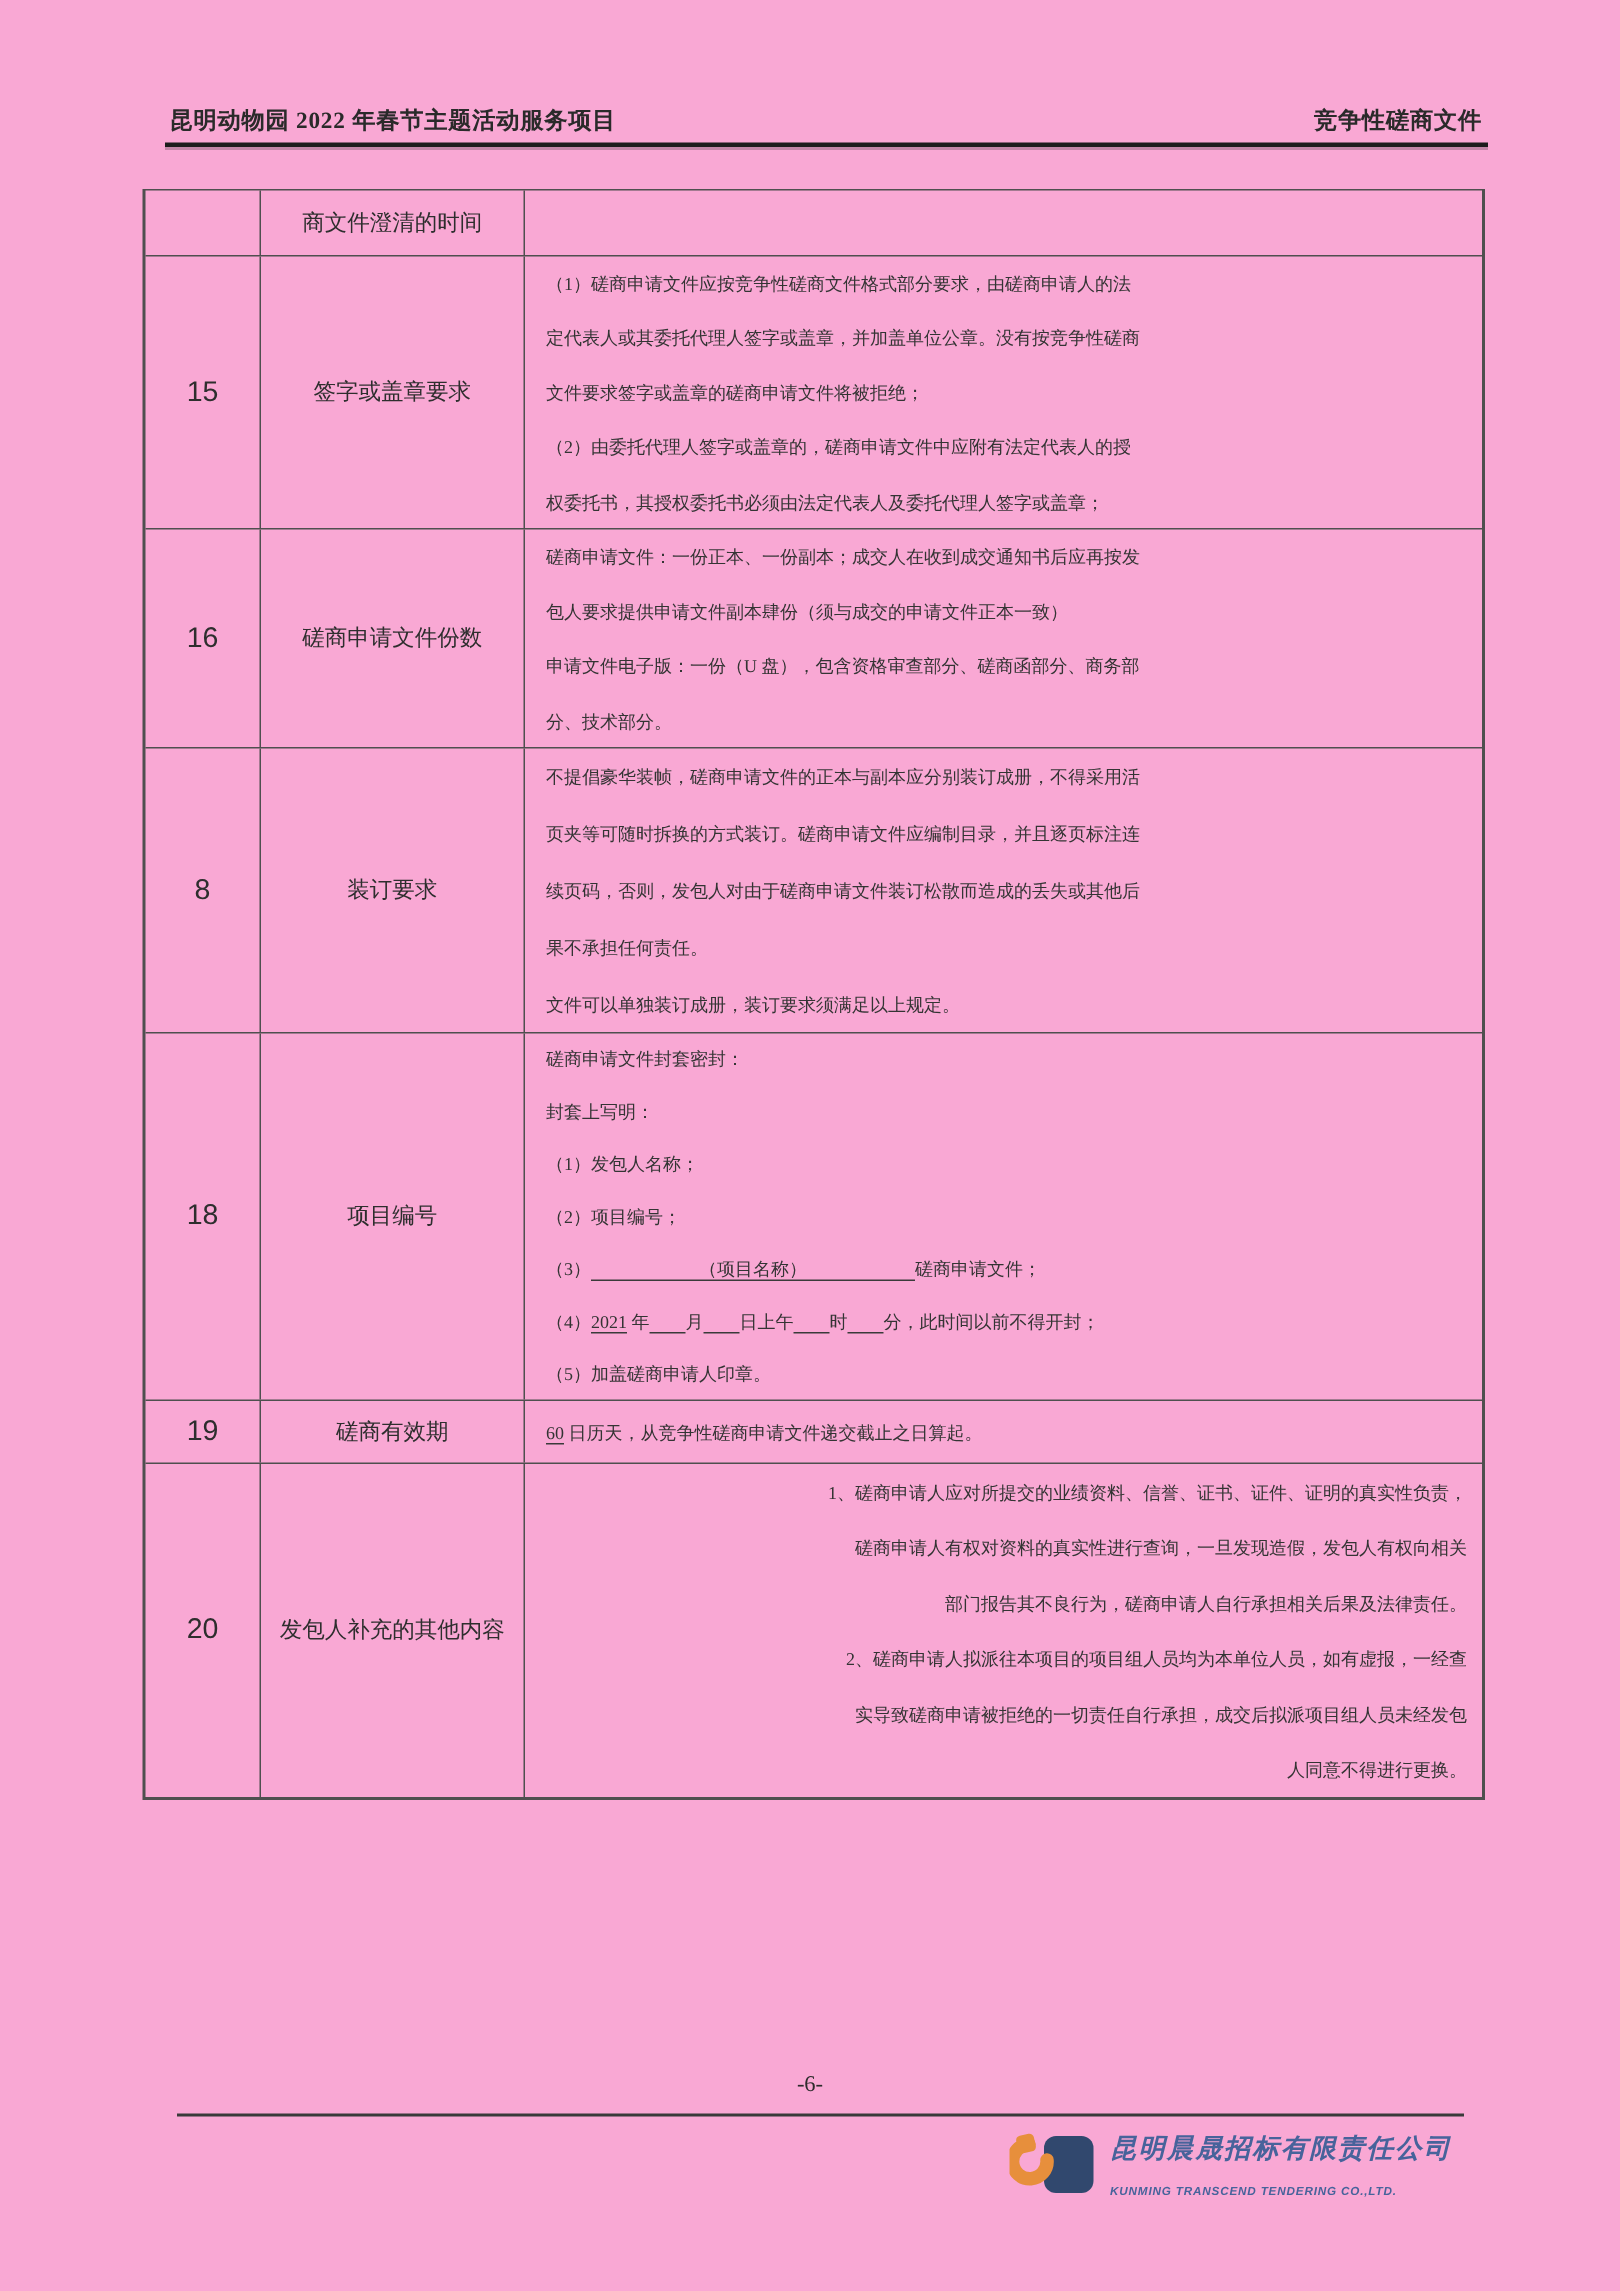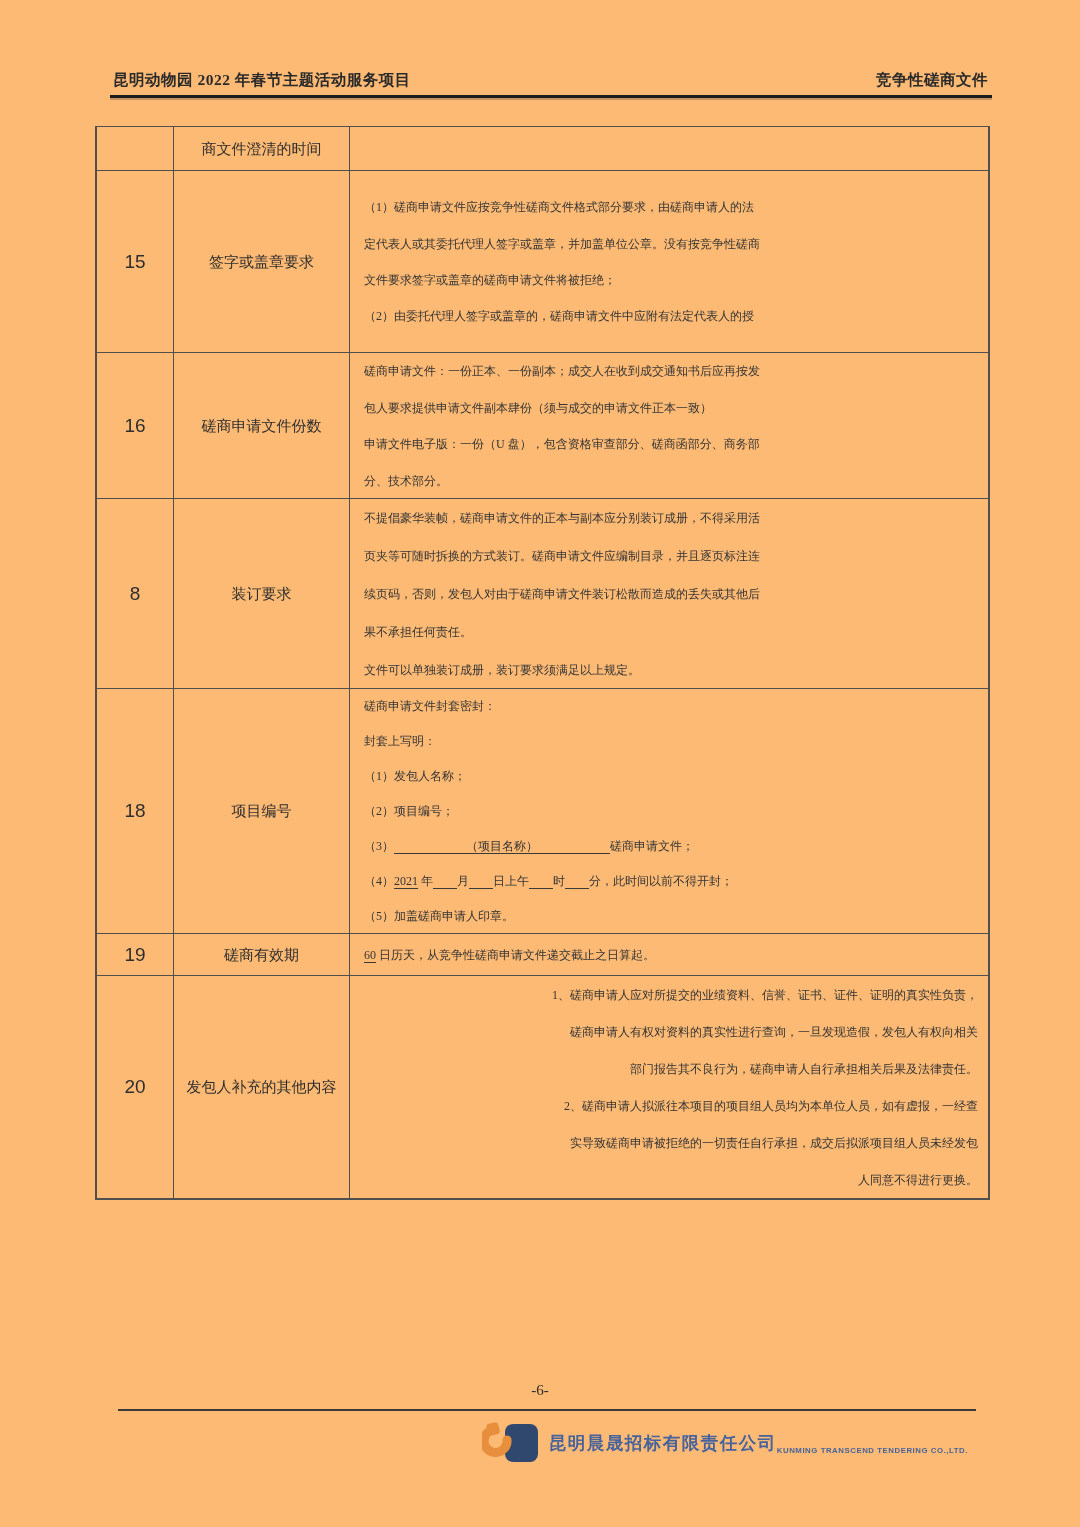--- a/index.html
+++ b/index.html
@@ -9,21 +9,21 @@
     --ink:#333333;
     --border:#4f4f4f;
   }
   *{margin:0;padding:0;box-sizing:border-box;}
   html,body{background:#e9e9e9;}
   body{font-family:"Liberation Serif","DejaVu Serif",serif;}
   .page{
     position:relative;
     width:1080px;height:1527px;
     margin:0 auto;
-    background:#fdba74;
+    background:#f9a8d4;
     color:var(--ink);
     overflow:hidden;
   }
   
   .header{
     position:absolute;left:113px;right:92px;top:70px;
     display:flex;justify-content:space-between;align-items:baseline;
     font-size:15.5px;font-weight:bold;color:#2a2a2a;
     letter-spacing:0.5px;
   }
@@ -83,21 +83,21 @@
   }
   .footer-rule{
     position:absolute;left:118px;right:104px;top:1409px;
     height:2px;background:#3a3a3a;
   }
   .company-logo{
     position:absolute;right:112px;top:1420px;
     display:flex;align-items:center;gap:9px;
   }
   .logo-mark{width:58px;height:48px;flex:0 0 auto;}
-  .logo-text{display:flex;flex-direction:row;line-height:1.15;}
+  .logo-text{display:flex;flex-direction:column;line-height:1.15;font-style:italic;}
   .logo-cn{
     font-family:"Liberation Sans","DejaVu Sans",sans-serif;
     font-size:17.5px;font-weight:bold;color:var(--logoblue);
     letter-spacing:1.5px;
   }
   .logo-en{
     font-family:"Liberation Sans","DejaVu Sans",sans-serif;
     font-size:7.8px;font-weight:bold;color:var(--logoblue);
     letter-spacing:0.55px;margin-top:14px;
   }
@@ -122,20 +122,21 @@
     </div>
 
     <div class="trow r15">
       <div class="cell-no">15</div>
       <div class="cell-label">签字或盖章要求</div>
       <div class="cell-content">
           <div class="tline"><span>（1）磋商申请文件应按竞争性磋商文件格式部分要求，由磋商申请人的法</span></div>
           <div class="tline"><span>定代表人或其委托代理人签字或盖章，并加盖单位公章。没有按竞争性磋商</span></div>
           <div class="tline"><span>文件要求签字或盖章的磋商申请文件将被拒绝；</span></div>
           <div class="tline"><span>（2）由委托代理人签字或盖章的，磋商申请文件中应附有法定代表人的授</span></div>
+          <div class="tline"><span>权委托书，其授权委托书必须由法定代表人及委托代理人签字或盖章；</span></div>
         </div>
     </div>
 
     <div class="trow r16">
       <div class="cell-no">16</div>
       <div class="cell-label">磋商申请文件份数</div>
       <div class="cell-content">
           <div class="tline"><span>磋商申请文件：一份正本、一份副本；成交人在收到成交通知书后应再按发</span></div>
           <div class="tline"><span>包人要求提供申请文件副本肆份（须与成交的申请文件正本一致）</span></div>
           <div class="tline"><span>申请文件电子版：一份（U 盘），包含资格审查部分、磋商函部分、商务部</span></div>

